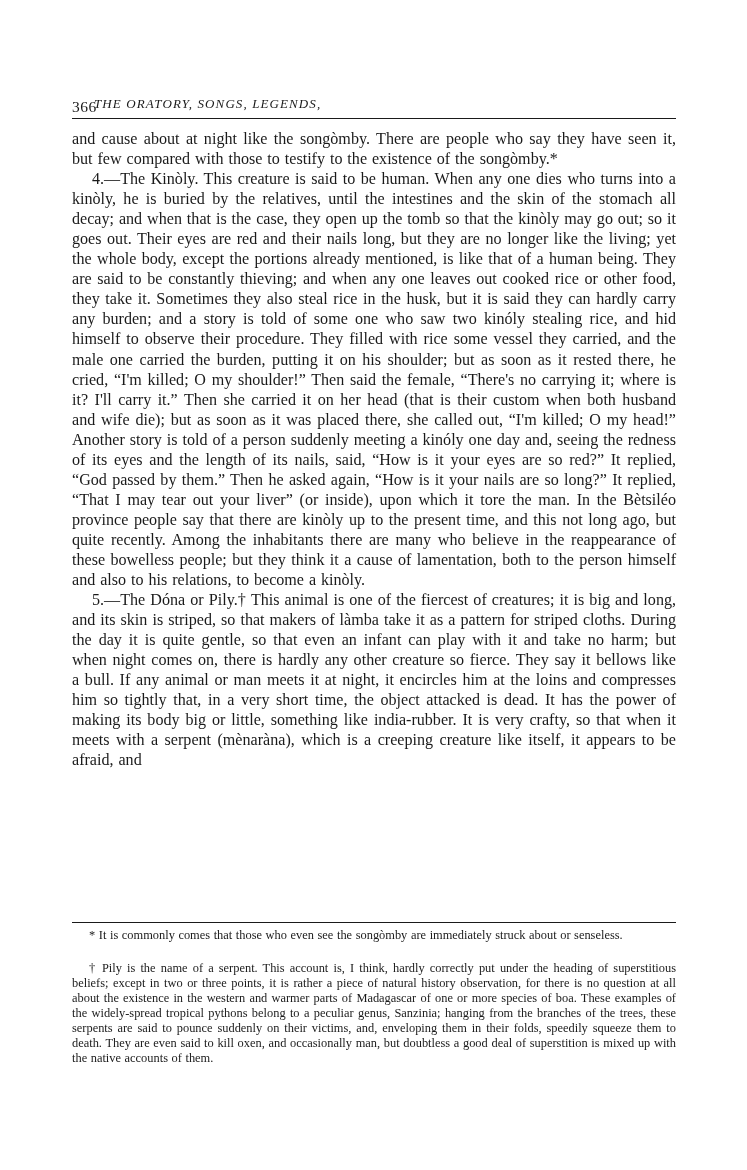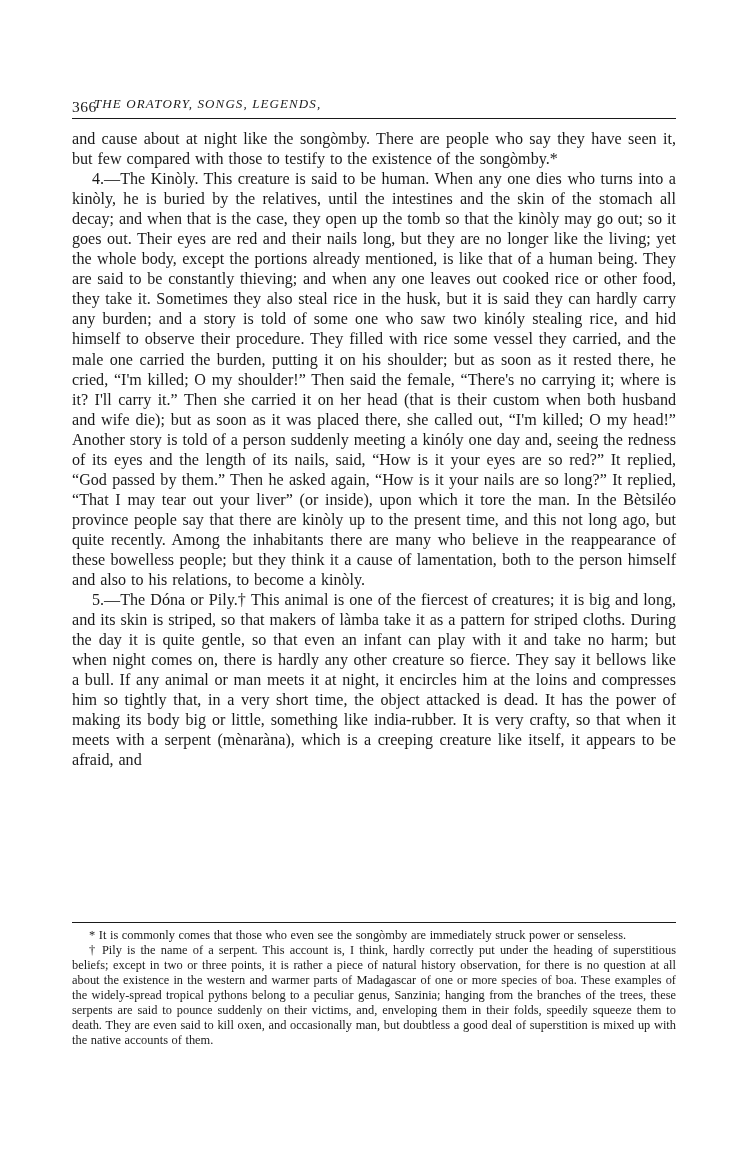--- a/index.html
+++ b/index.html
@@ -94,21 +94,21 @@
     font-size: 12.4px;
     line-height: 15.0px;
     text-align: justify;
     text-justify: inter-word;
     word-spacing: 0.5px;
   }
   .footnotes p {
     margin: 0;
   }
   .footnotes p + p {
-    margin-top: 0;
+    margin-top: 18px;
   }
   .fn-indent {
     text-indent: 17px;
   }
 </style>
 </head>
 <body>
 
 <div class="page">
 
@@ -121,17 +121,17 @@
 
   <div class="body-text" id="body-text">
       <p><span>and cause about at night like the </span><span class="it">songòmby</span><span>. There are people who say they have seen it, but few compared with those to testify to the existence of the </span><span class="it">songòmby</span><span>.*</span></p>
       <p class="indent"><span>4.—</span><span class="it">The Kinòly</span><span>. This creature is said to be human. When any one dies who turns into a </span><span class="it">kinòly</span><span>, he is buried by the relatives, until the intestines and the skin of the stomach all decay; and when that is the case, they open up the tomb so that the </span><span class="it">kinòly</span><span> may go out; so it goes out. Their eyes are red and their nails long, but they are no longer like the living; yet the whole body, except the portions already mentioned, is like that of a human being. They are said to be constantly thieving; and when any one leaves out cooked rice or other food, they take it. Sometimes they also steal rice in the husk, but it is said they can hardly carry any burden; and a story is told of some one who saw two </span><span class="it">kinóly</span><span> stealing rice, and hid himself to observe their procedure. They filled with rice some vessel they carried, and the male one carried the burden, putting it on his shoulder; but as soon as it rested there, he cried, “I'm killed; O my shoulder!” Then said the female, “There's no carrying it; where is it? I'll carry it.” Then she carried it on her head (that is their custom when both husband and wife die); but as soon as it was placed there, she called out, “I'm killed; O my head!” Another story is told of a person suddenly meeting a </span><span class="it">kinóly</span><span> one day and, seeing the redness of its eyes and the length of its nails, said, “How is it your eyes are so red?” It replied, “God passed by them.” Then he asked again, “How is it your nails are so long?” It replied, “That I may tear out your liver” (or inside), upon which it tore the man. In the Bètsiléo province people say that there are </span><span class="it">kinòly</span><span> up to the present time, and this not long ago, but quite recently. Among the inhabitants there are many who believe in the reappearance of these bowelless people; but they think it a cause of lamentation, both to the person himself and also to his relations, to become a </span><span class="it">kinòly</span><span>.</span></p>
       <p class="indent"><span>5.—</span><span class="it">The Dóna or Pily</span><span>.† This animal is one of the fiercest of creatures; it is big and long, and its skin is striped, so that makers of </span><span class="it">làmba</span><span> take it as a pattern for striped cloths. During the day it is quite gentle, so that even an infant can play with it and take no harm; but when night comes on, there is hardly any other creature so fierce. They say it bellows like a bull. If any animal or man meets it at night, it encircles him at the loins and compresses him so tightly that, in a very short time, the object attacked is dead. It has the power of making its body big or little, something like india-rubber. It is very crafty, so that when it meets with a serpent (</span><span class="it">mènaràna</span><span>), which is a creeping creature like itself, it appears to be afraid, and</span></p>
     </div>
 
   <div class="foot-rule"></div>
 
   <div class="footnotes" id="footnotes">
-      <p class="fn-indent"><span>* It is commonly comes that those who even see the </span><span class="it">songòmby</span><span> are immediately struck power or senseless.</span></p>
+      <p class="fn-indent"><span>* It is commonly comes that those who even see the </span><span class="it">songòmby</span><span> are immediately struck about or senseless.</span></p>
       <p class="fn-indent"><span>† </span><span class="it">Pily</span><span> is the name of a serpent. This account is, I think, hardly correctly put under the heading of superstitious beliefs; except in two or three points, it is rather a piece of natural history observation, for there is no question at all about the existence in the western and warmer parts of Madagascar of one or more species of boa. These examples of the widely-spread tropical pythons belong to a peculiar genus, </span><span class="it">Sanzinia</span><span>; hanging from the branches of the trees, these serpents are said to pounce suddenly on their victims, and, enveloping them in their folds, speedily squeeze them to death. They are even said to kill oxen, and occasionally man, but doubtless a good deal of superstition is mixed up with the native accounts of them.</span></p>
     </div>
 
 </div>
 
 </body></html>

